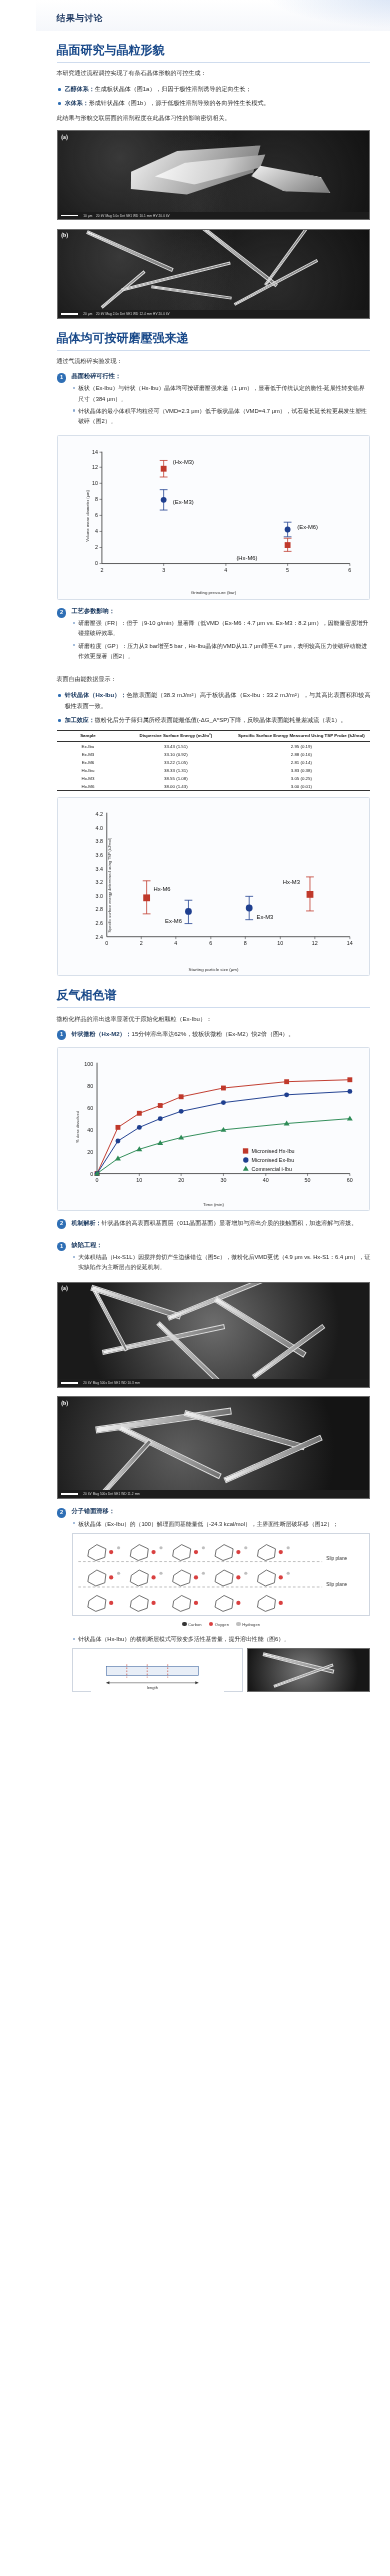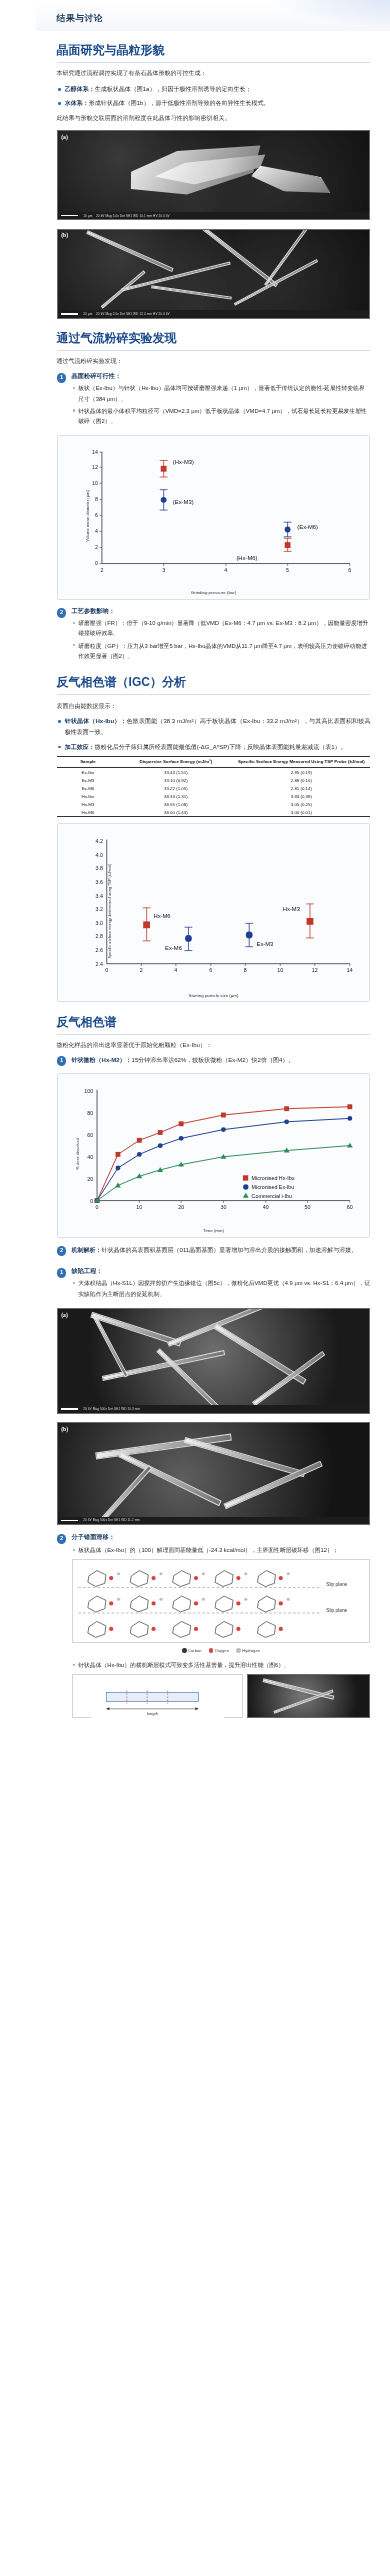--- a/index.html
+++ b/index.html
@@ -257,21 +257,21 @@
         <div class="sem-bar">
           <span class="scale"></span>
           <span>20 μm</span>
           <span>20 kV    Mag 2.0x    Det SE1    WD 12.4 mm    HV 20.0 kV</span>
         </div>
       </div>
     </div>
   </div>
 
   <div class="section">
-    <h2 class="section-title">通过气流粉碎实验发现</h2>
+    <h2 class="section-title">晶体均可按研磨壓强来递</h2>
     <p class="para lead">通过气流粉碎实验发现：</p>
 
     <div class="numitem">
       <div class="numbadge">1</div>
       <div class="numbody">
         <p class="numtitle">晶面粉碎可行性：</p>
         <ul class="subbullets">
           <li>板状（Ex-Ibu）与针状（Hx-Ibu）晶体均可按研磨壓强来递（1 μm），显著低于传统认定的脆性-延展性转变临界尺寸（384 μm）。</li>
           <li>针状晶体的最小体积平均粒径可（VMD=2.3 μm）低于板状晶体（VMD=4.7 μm），试石最长延长粒更易发生塑性破碎（图2）。</li>
         </ul>
@@ -359,21 +359,20 @@
         <p class="numtitle">工艺参数影响：</p>
         <ul class="subbullets">
           <li>研磨壓强（FR）：但于（9-10 g/min）显著降（低VMD（Ex-M6：4.7 μm vs. Ex-M3：8.2 μm），因能量密度增升碰撞破碎效率。</li>
           <li>研磨粒度（GP）：压力从3 bar增至5 bar，Hx-Ibu晶体的VMD从11.7 μm降至4.7 μm，表明较高压力使破碎动能进作效更显著（图2）。</li>
         </ul>
       </div>
     </div>
   </div>
 
   <div class="section">
-    <h2 class="section-title">反气相色谱（IGC）分析</h2>
     <p class="para lead">表面自由能数据显示：</p>
 
     <ul class="bullets">
       <li>
         <span class="b">针状晶体（Hx-Ibu）：</span><span>色散表面能（38.3 mJ/m²）高于板状晶体（Ex-Ibu：33.2 mJ/m²），与其高比表面积和较高极性表面一致。</span>
       </li>
       <li>
         <span class="b">加工效应：</span><span>微粉化后分子筛归属所经表面能最低值(-ΔG_A*SP)下降，反映晶体表面能耗量差减流（表1）。</span>
       </li>
     </ul>

